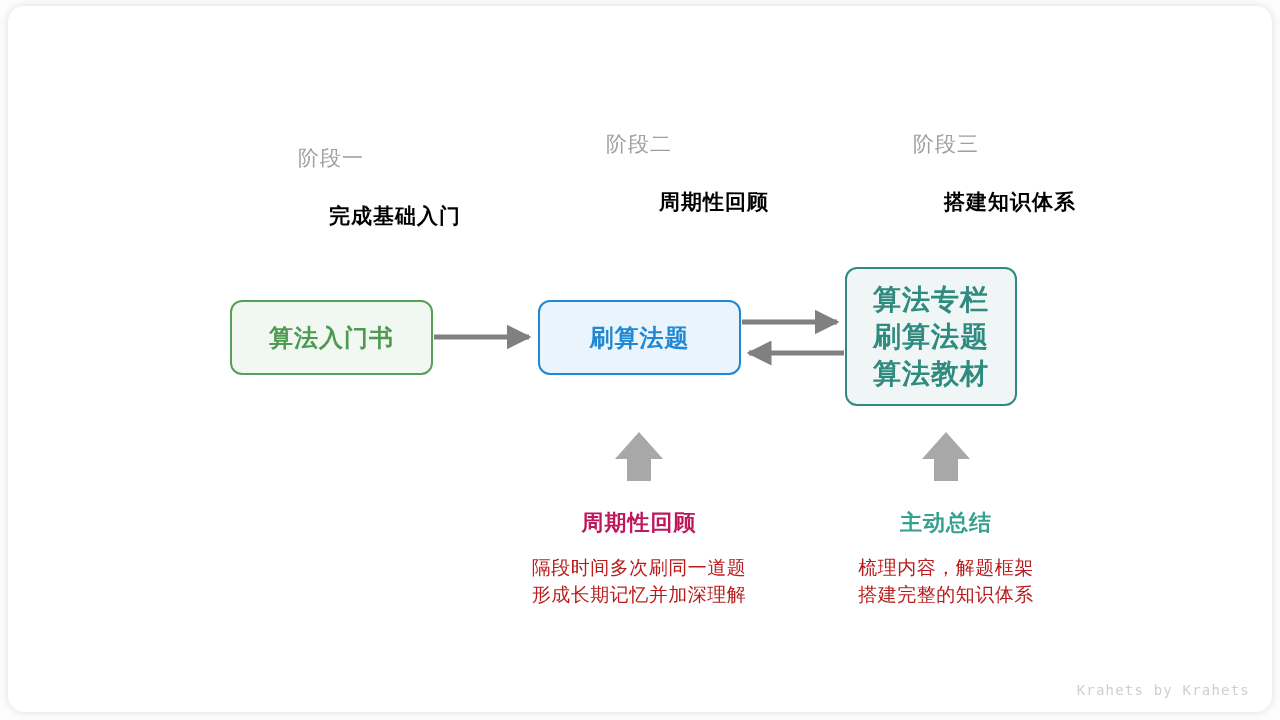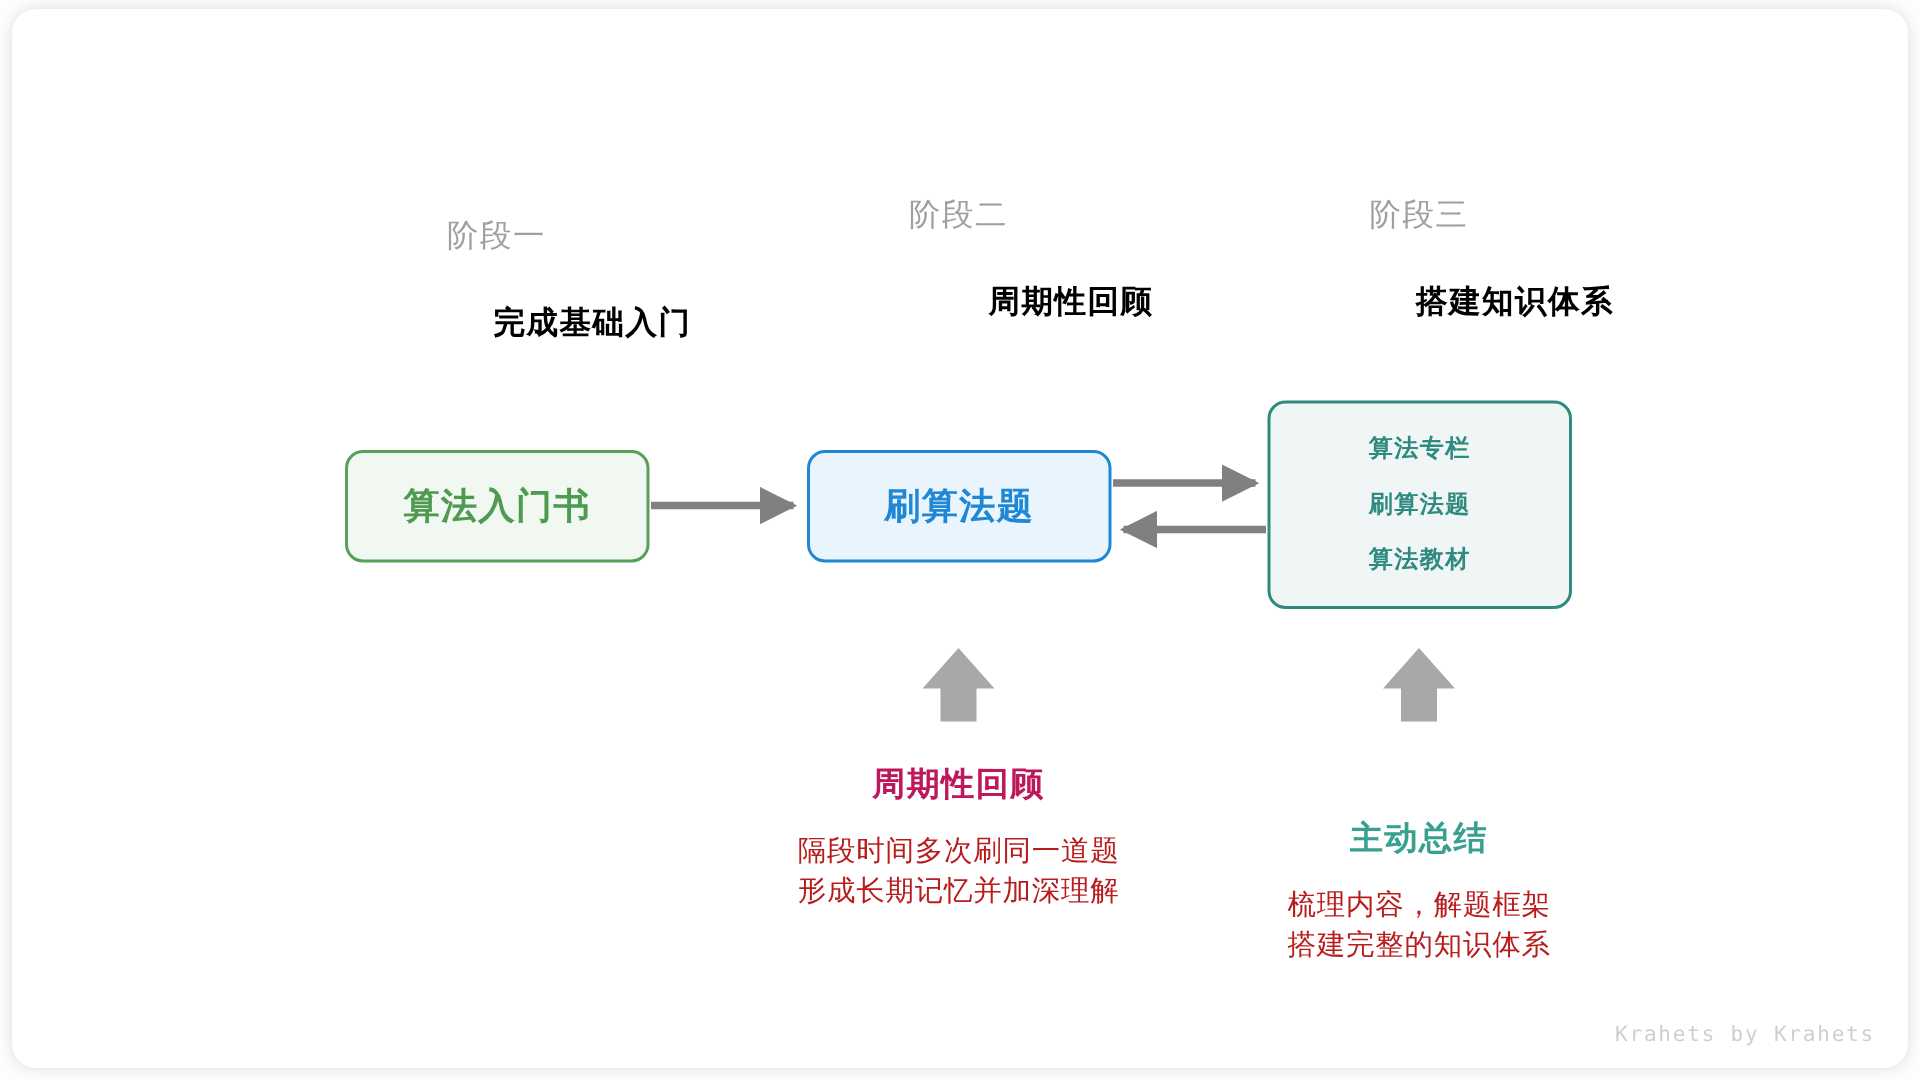--- a/index.html
+++ b/index.html
@@ -90,25 +90,25 @@
   #node-practice {
     left: 538px; top: 300px;
     width: 203px; height: 75px;
     background: #eaf4fc;
     border-color: #1f87d4;
     color: #1f87d4;
     font-size: 24px;
   }
   #node-resources {
     left: 845px; top: 267px;
-    width: 203px; height: 139px;
+    width: 172px; height: 139px;
     background: #f0f6f5;
     border-color: #2f8a80;
     color: #2f8a80;
-    font-size: 16px;
+    font-size: 28px;
   }
   #node-resources .line { line-height: 37px; }
 
   
   #connectors {
     position: absolute;
     left: 0; top: 0;
     width: 1280px; height: 720px;
     pointer-events: none;
   }
@@ -130,21 +130,21 @@
     margin-top: 16px;
     font-size: 19px;
     color: #b91c1c;
     line-height: 27px;
     letter-spacing: 0.5px;
     white-space: nowrap;
   }
   #annotation-review { left: 489px; top: 508px; }
   #annotation-review .annotation-title { color: #be185d; }
   #annotation-summary { left: 796px; top: 508px; }
-  #annotation-summary .annotation-title { color: #38a090; margin-top: 36px; }
+  #annotation-summary .annotation-title { color: #38a090; }
 
   
   #footer-credit {
     position: absolute;
     right: 30px;
     bottom: 22px;
     font-family: "DejaVu Sans Mono", "Liberation Mono", monospace;
     font-size: 14px;
     color: #cfcfcf;
     letter-spacing: 1.2px;

